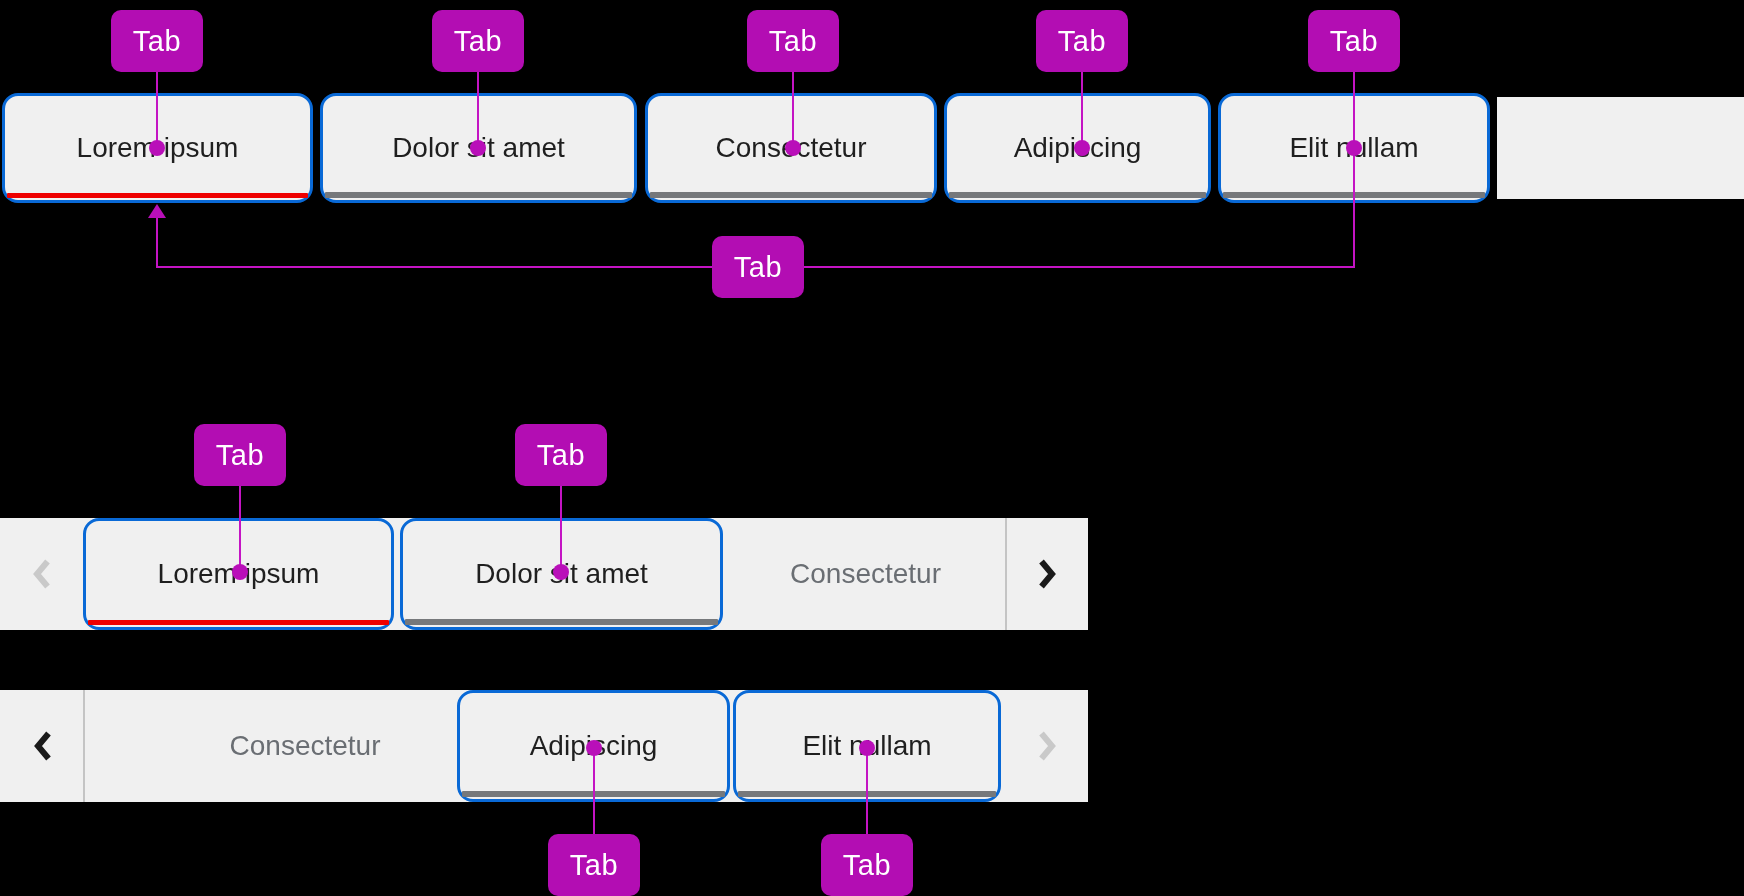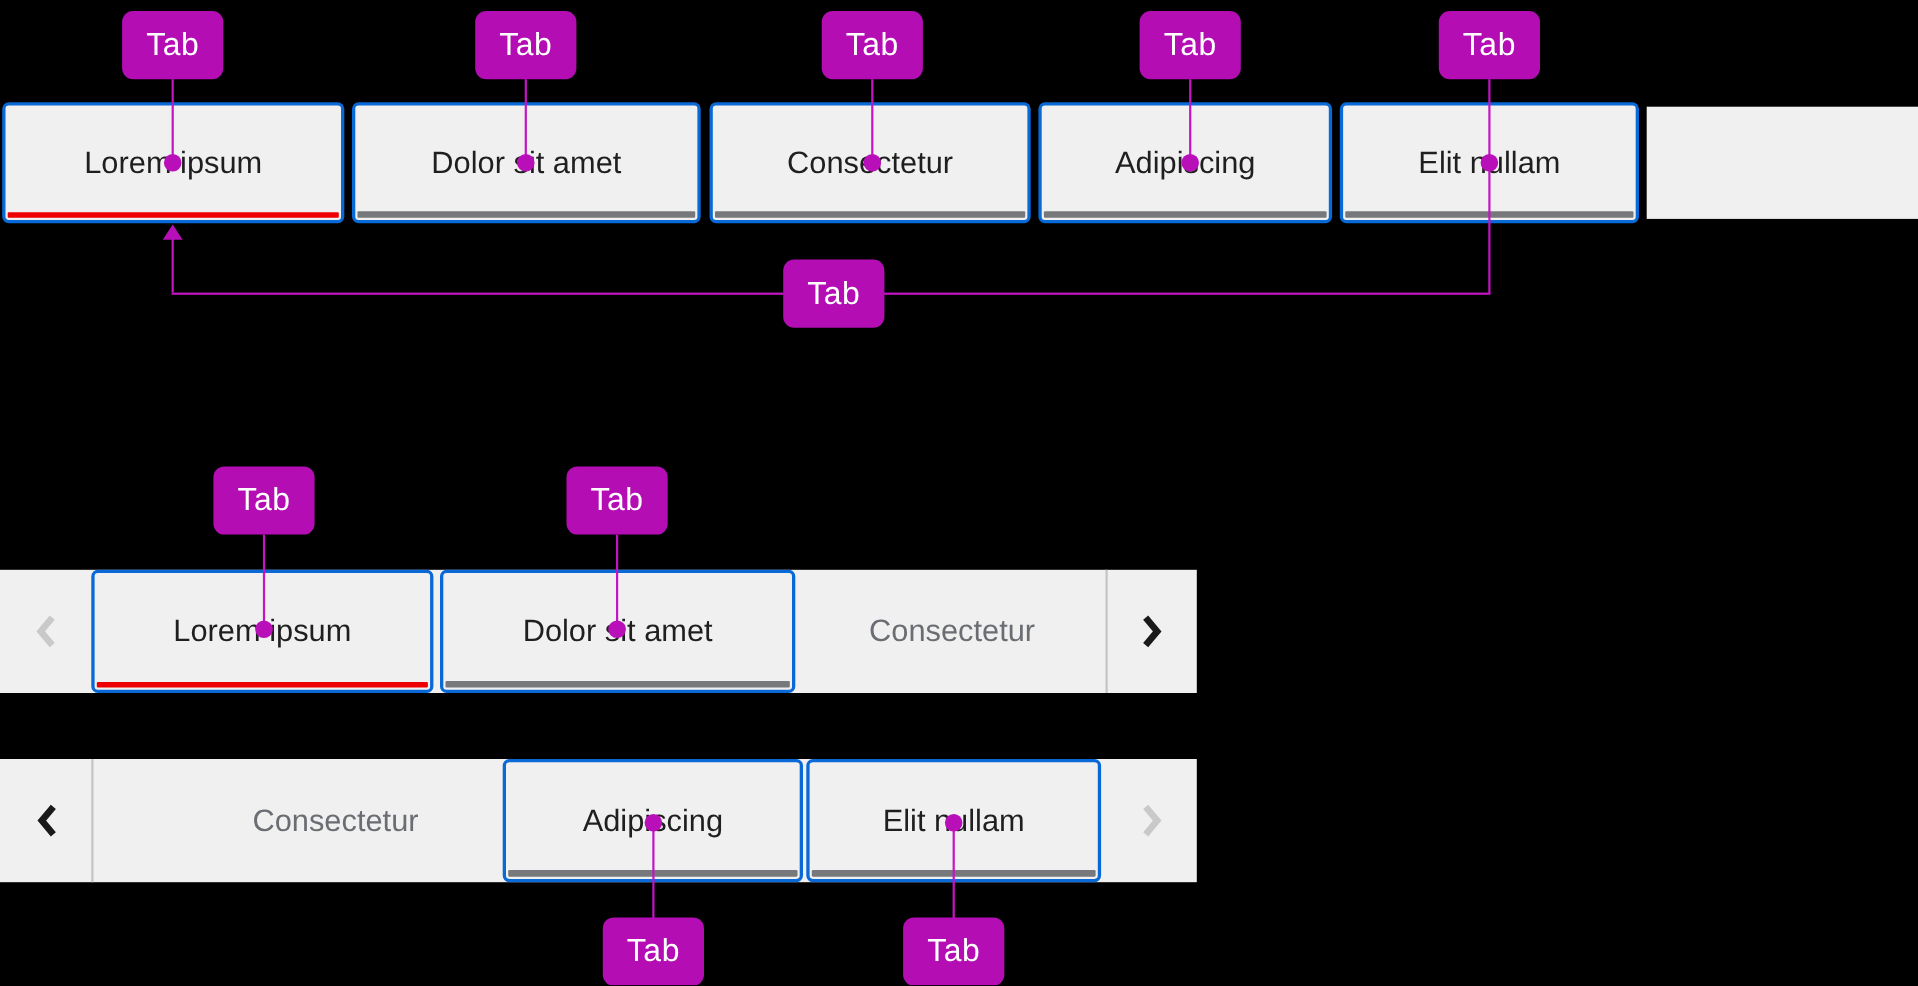--- a/index.html
+++ b/index.html
@@ -17,21 +17,21 @@
   .hline{position:absolute;height:2px;background:#c414c4;z-index:5;}
   .dot{position:absolute;width:16px;height:16px;border-radius:50%;background:#b90fb9;z-index:6;}
   .arrowhead{
     position:absolute;width:0;height:0;z-index:6;
     border-left:9px solid transparent;border-right:9px solid transparent;
     border-bottom:14px solid #b90fb9;
   }
   
   .bar{position:absolute;background:#f0f0f0;}
   .tab{
-    position:absolute;box-sizing:border-box;border:3px solid #0969d6;border-radius:6px;
+    position:absolute;box-sizing:border-box;border:3px solid #0969d6;border-radius:16px;
     background:#f0f0f0;display:flex;align-items:center;justify-content:center;
     font-size:28px;color:#1f1f1f;z-index:2;
   }
   .tab .underline{position:absolute;left:2px;right:2px;bottom:2px;height:6px;background:#76787b;border-radius:1px;}
   .tab .underline.red{height:5px;background:#ee0000;}
   .cut-tab{
     position:absolute;display:flex;align-items:center;justify-content:center;
     font-size:28px;color:#6a6e73;z-index:1;
   }
   .filler{position:absolute;background:#f0f0f0;}

